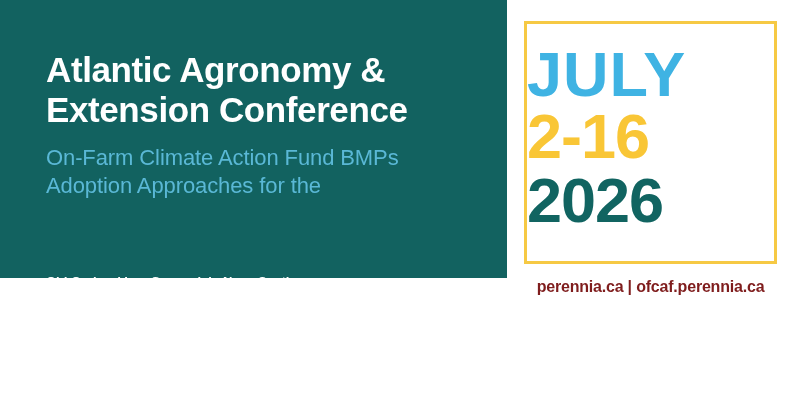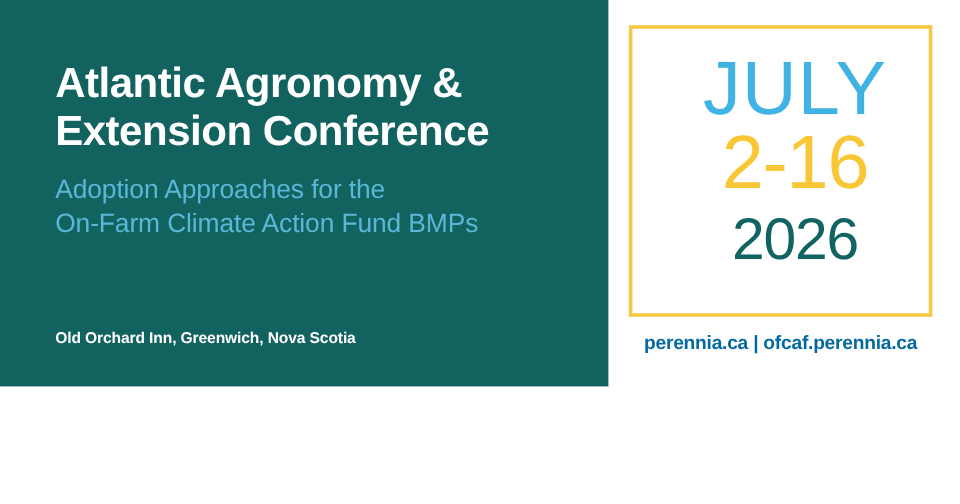--- a/index.html
+++ b/index.html
@@ -19,21 +19,21 @@
     background: #ffffff;
     overflow: hidden;
   }
 
   
   .teal-panel {
     position: absolute;
     left: 0;
     top: 0;
     width: 507px;
-    height: 322px;
+    height: 278px;
     background: #126260;
     box-sizing: border-box;
   }
 
   .title-block {
     position: absolute;
     left: 46px;
     top: 50px;
     width: 440px;
   }
@@ -74,53 +74,51 @@
     height: 243px;
     border: 3px solid #f6c944;
     box-sizing: border-box;
     background: #ffffff;
   }
   .date-stack {
     position: absolute;
     left: 0;
     right: 0;
     top: 20px;
-    text-align: center;
-    font-weight: normal;
+    font-weight: bold;
     letter-spacing: -1px;
-    padding-left: 24px;
   }
   .date-month {
     font-size: 63px;
     line-height: 60px;
     color: #3fb3e3;
     letter-spacing: 1px;
   }
   .date-days {
     font-size: 63px;
     line-height: 64px;
     color: #f9c636;
     letter-spacing: -1px;
   }
   .date-year {
-    font-size: 49px;
+    font-size: 63px;
     line-height: 64px;
     color: #116461;
     letter-spacing: -1px;
   }
 
   .urls {
     position: absolute;
     left: 524px;
     top: 278px;
     width: 253px;
     text-align: center;
     font-size: 16px;
     font-weight: bold;
-    color: #0369a1;
+    color: #7f1d1d;
     letter-spacing: -0.2px;
   }
 
   
   .logo-bar {
     position: absolute;
     left: 0;
     top: 338px;
     width: 800px;
     height: 82px;
@@ -133,22 +131,22 @@
 <div id="poster">
 
   <div class="teal-panel">
 
     <div class="title-block">
       <div class="conf-title">
         <div>Atlantic Agronomy &amp;</div>
         <div>Extension Conference</div>
       </div>
       <div class="conf-subtitle">
+        <div>On-Farm Climate Action Fund BMPs</div>
         <div>Adoption Approaches for the</div>
-        <div>On-Farm Climate Action Fund BMPs</div>
       </div>
     </div>
 
     <div class="venue">Old Orchard Inn, Greenwich, Nova Scotia</div>
   </div>
 
   <div class="date-box">
     <div class="date-stack">
       <div class="date-month">JULY</div>
       <div class="date-days">2-16</div>

